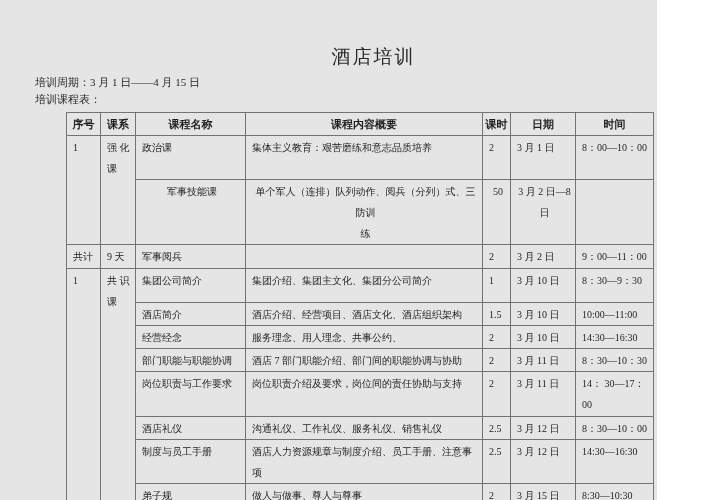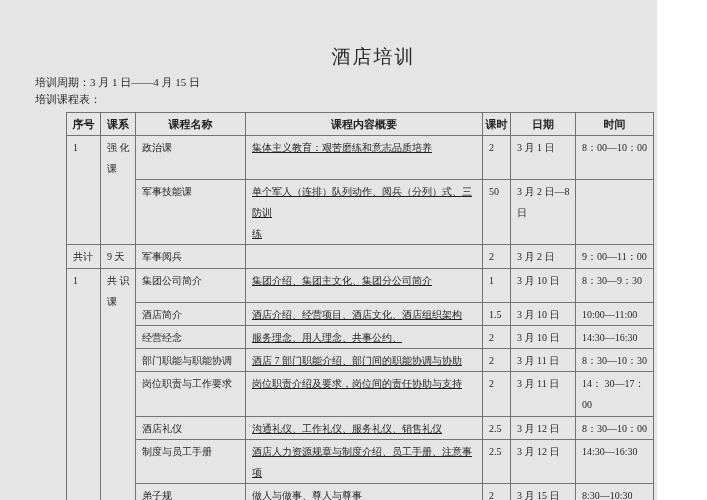--- a/index.html
+++ b/index.html
@@ -35,28 +35,28 @@
   }
   .course-table th{
     font-weight:bold;
     text-align:center;
     font-size:11px;
     height:21px;
     padding:1px 2px 0 2px;
     vertical-align:middle;
     line-height:13px;
   }
-  .c-content{padding-right:2px;text-decoration:underline;}
+  .c-content{padding-right:2px;}
   .c-hours{padding-left:6px;}
   .c-date{padding-left:7px;}
   .c-time{padding-left:8px;padding-right:2px;}
   .c-series{padding-left:5px;padding-right:4px;text-align:justify;}
   
   tbody tr:nth-child(1){height:44px;}
-  tbody tr:nth-child(2){height:45px;}
+  tbody tr:nth-child(2){height:45px;text-align:center;}
   tbody tr:nth-child(3){height:24px;}
   tbody tr:nth-child(4){height:34px;}
   tbody tr:nth-child(5){height:22px;}
   tbody tr:nth-child(6){height:21px;}
   tbody tr:nth-child(7){height:21px;}
   tbody tr:nth-child(8){height:45px;}
   tbody tr:nth-child(9){height:22px;}
   tbody tr:nth-child(10){height:18px;}
   tbody tr:nth-child(11){height:22px;}
   tbody tr:nth-child(12){height:21px;}

